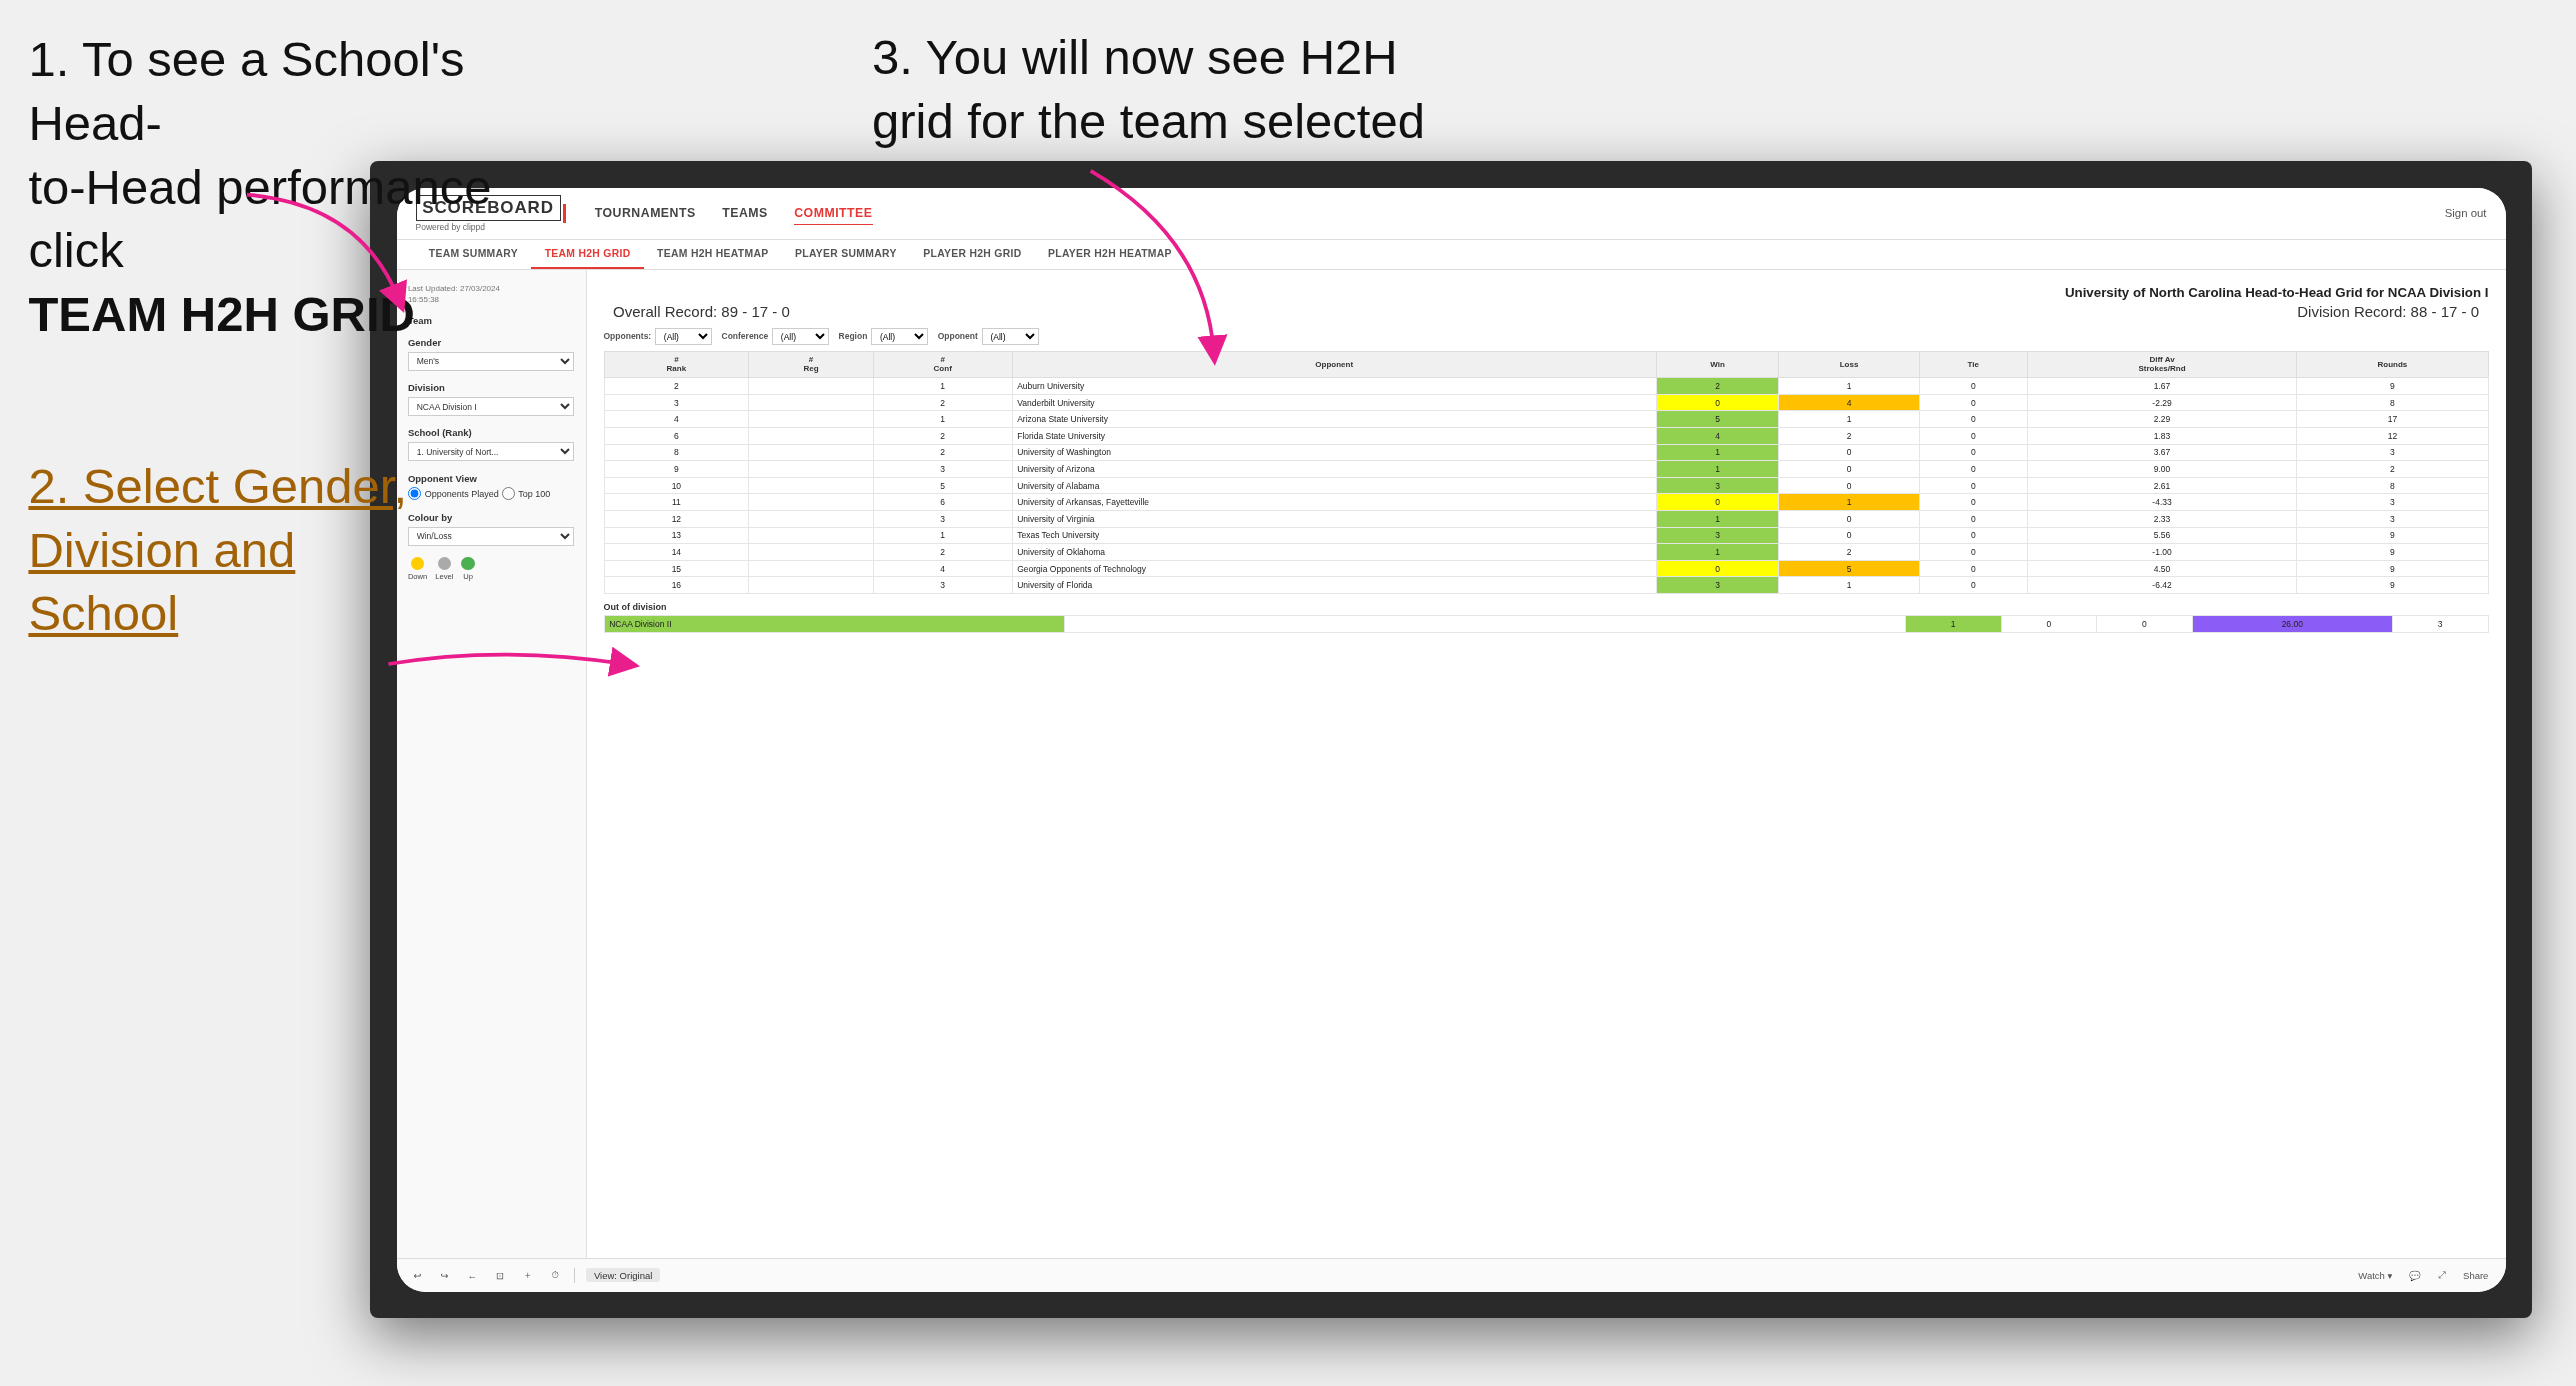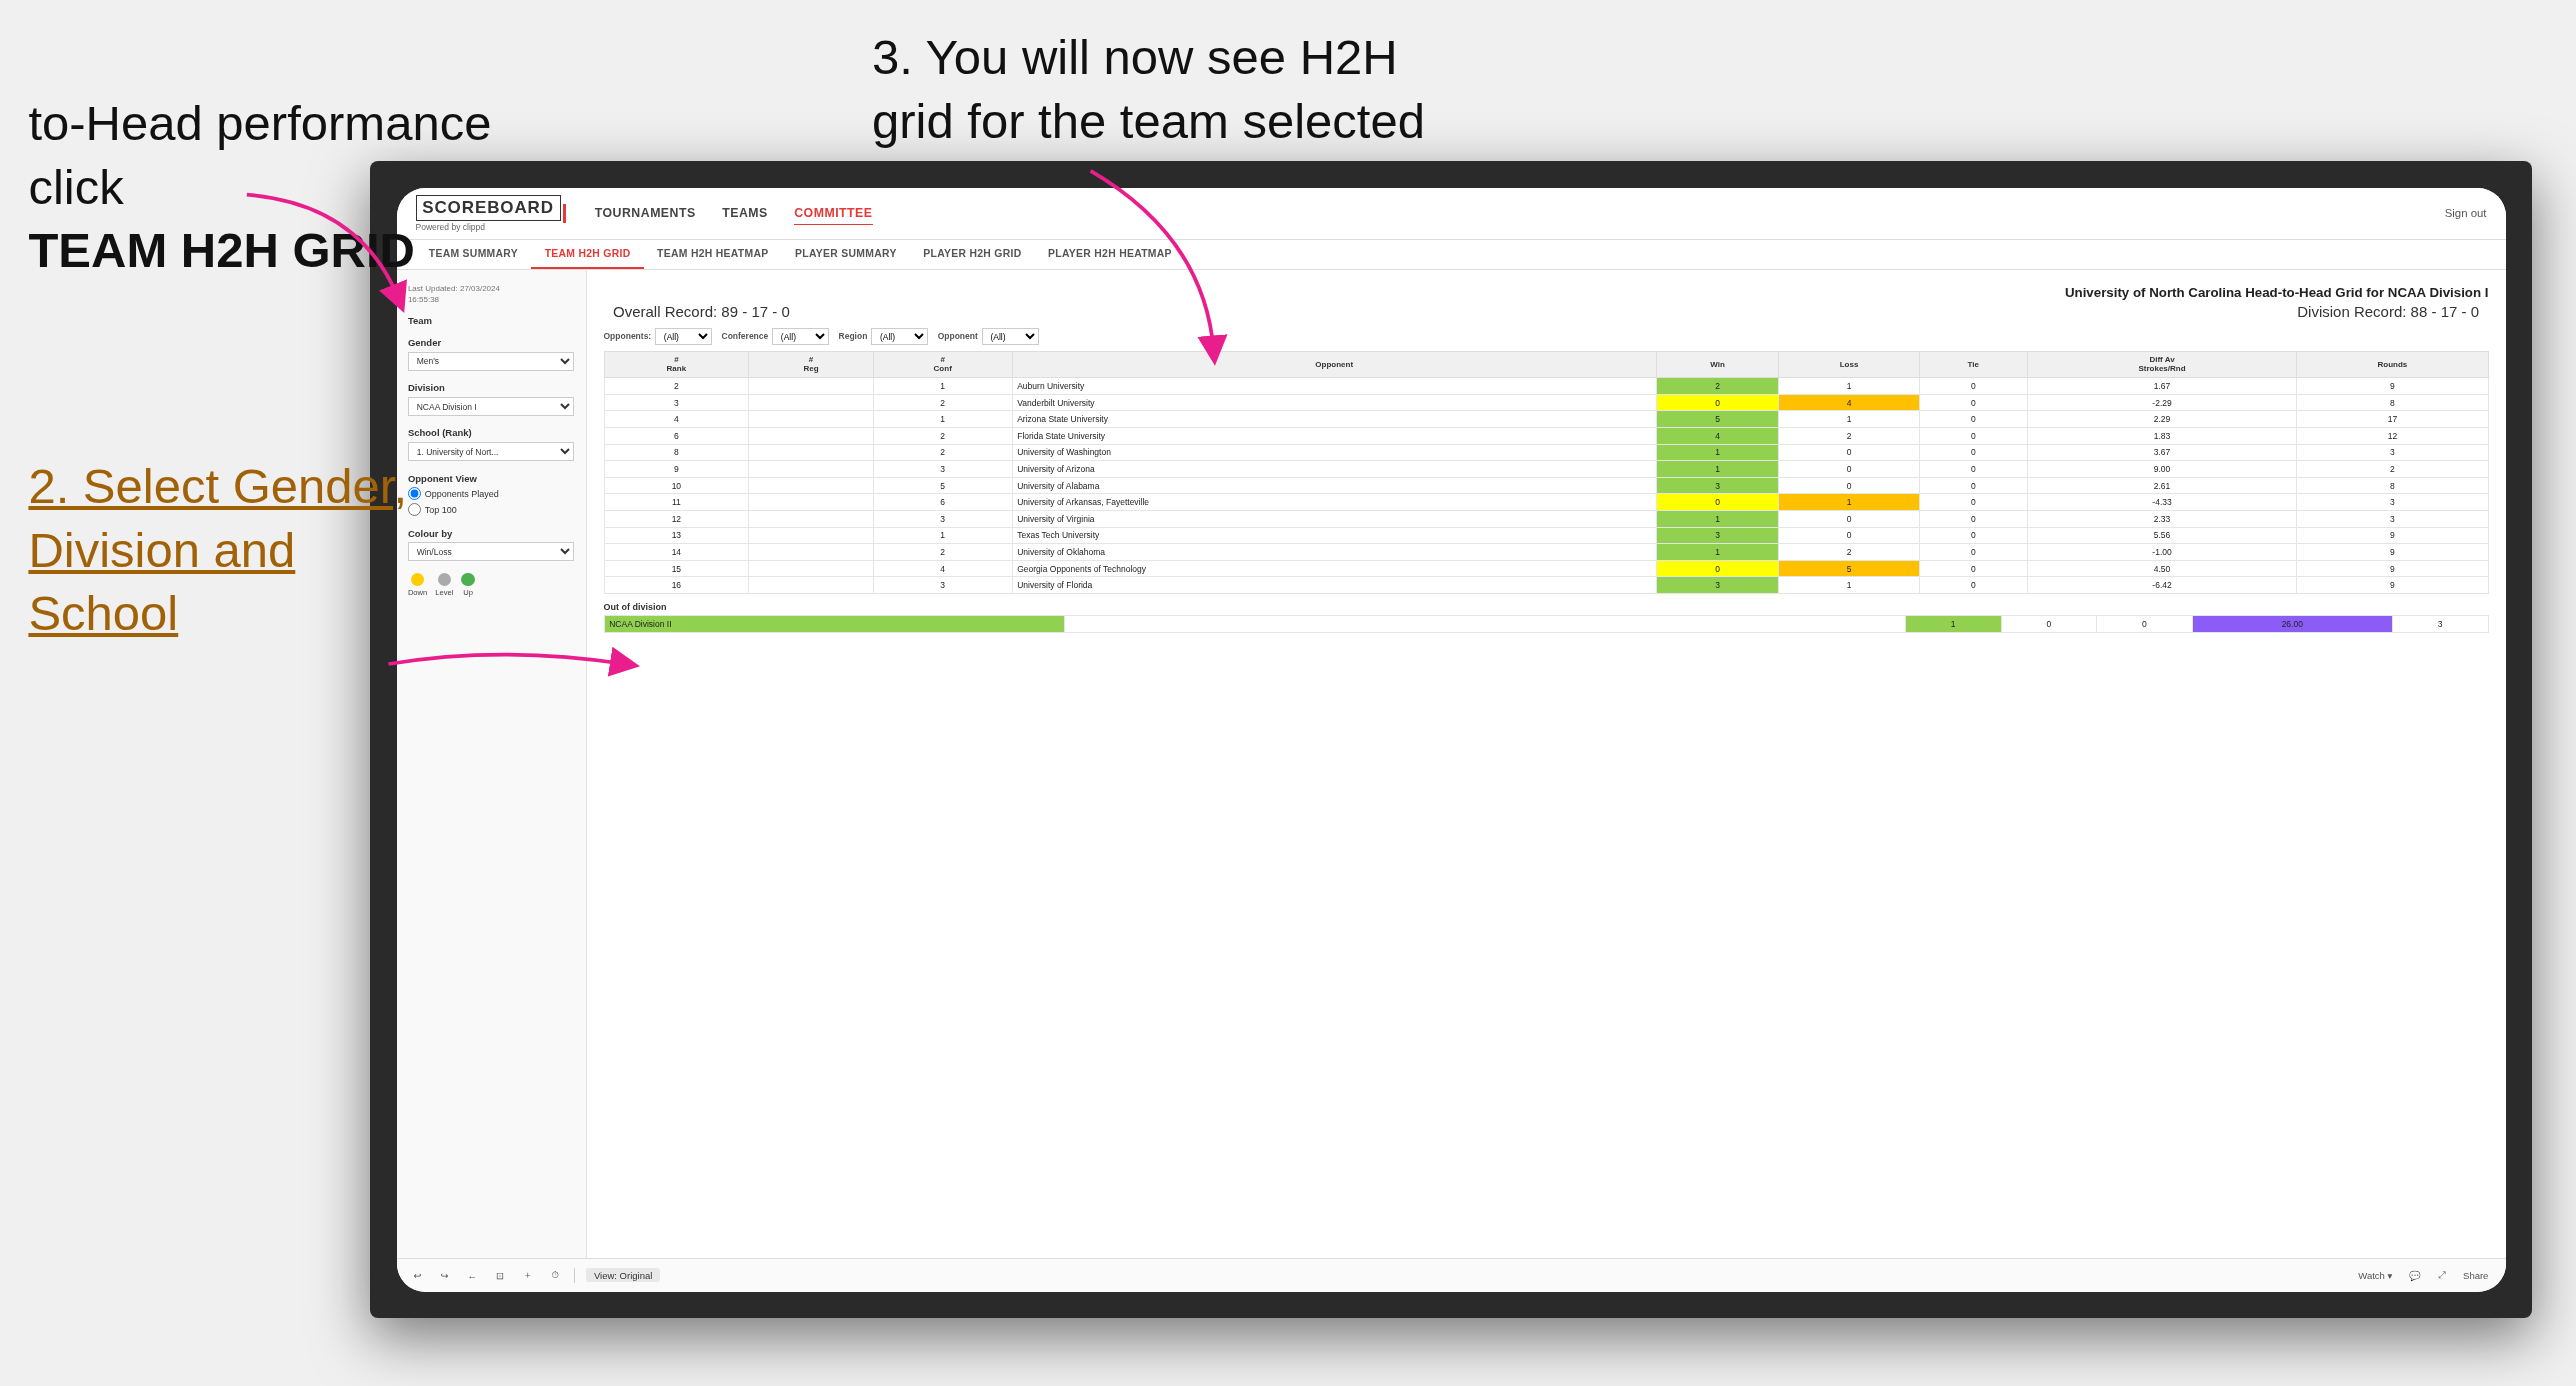--- a/index.html
+++ b/index.html
@@ -181,21 +181,21 @@
       height: 19px;
     }
     .sidebar-timestamp {
       font-size: 8px;
       color: #777;
       line-height: 1.4;
       margin-bottom: 9.5px;
     }
     .radio-group {
       display: flex;
-      flex-direction: column;
+      flex-direction: row;
       gap: 2.8px;
     }
     .radio-item {
       display: flex;
       align-items: center;
       gap: 3.8px;
       font-size: 9px;
       color: #333;
     }
     .legend-row {
@@ -666,21 +666,21 @@
         <span class="toolbar-btn">💬</span>
         <span class="toolbar-btn">⤢</span>
         <span class="toolbar-btn">Share</span>
       </div>
     </div>
 
   </div>
 </div>
 
 <div class="instruction-top-left">
-  <br>
+  <span>1. To see a School's Head-</span><br>
   <span>to-Head performance click</span><br>
   <strong>TEAM H2H GRID</strong>
 </div>
 
 <div class="instruction-top-right">3. You will now see H2H<br>grid for the team selected</div>
 
 <div class="instruction-left">2. Select Gender,<br>Division and<br>School</div>
 
 <svg class="arrow-svg" style="position:absolute;top:185px;left:190px;width:237px;height:133px;" viewBox="0 0 250 140">
   <defs>

